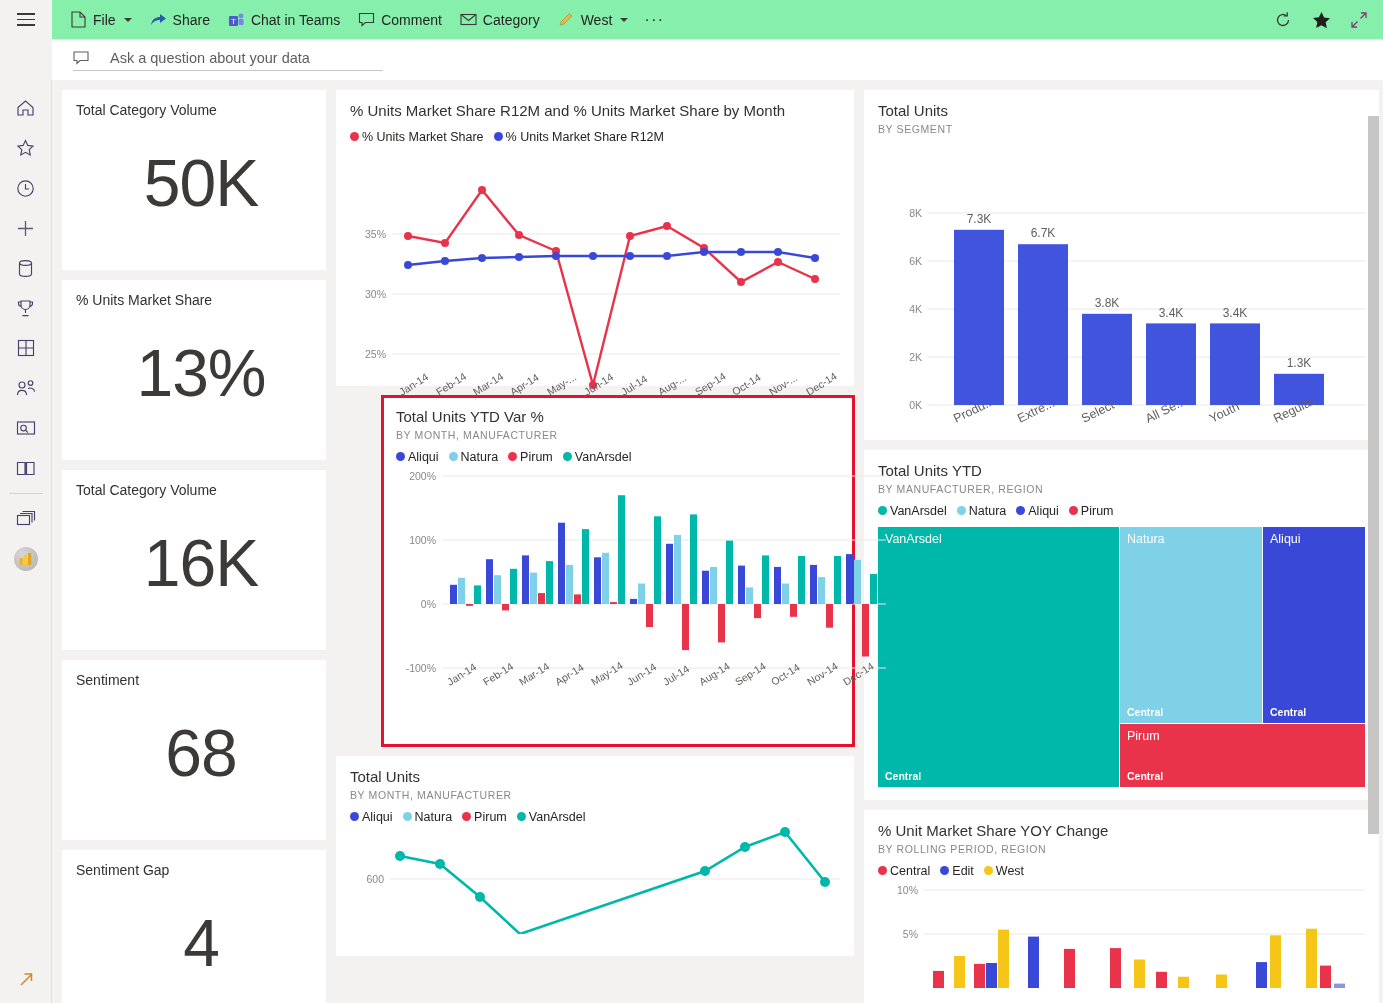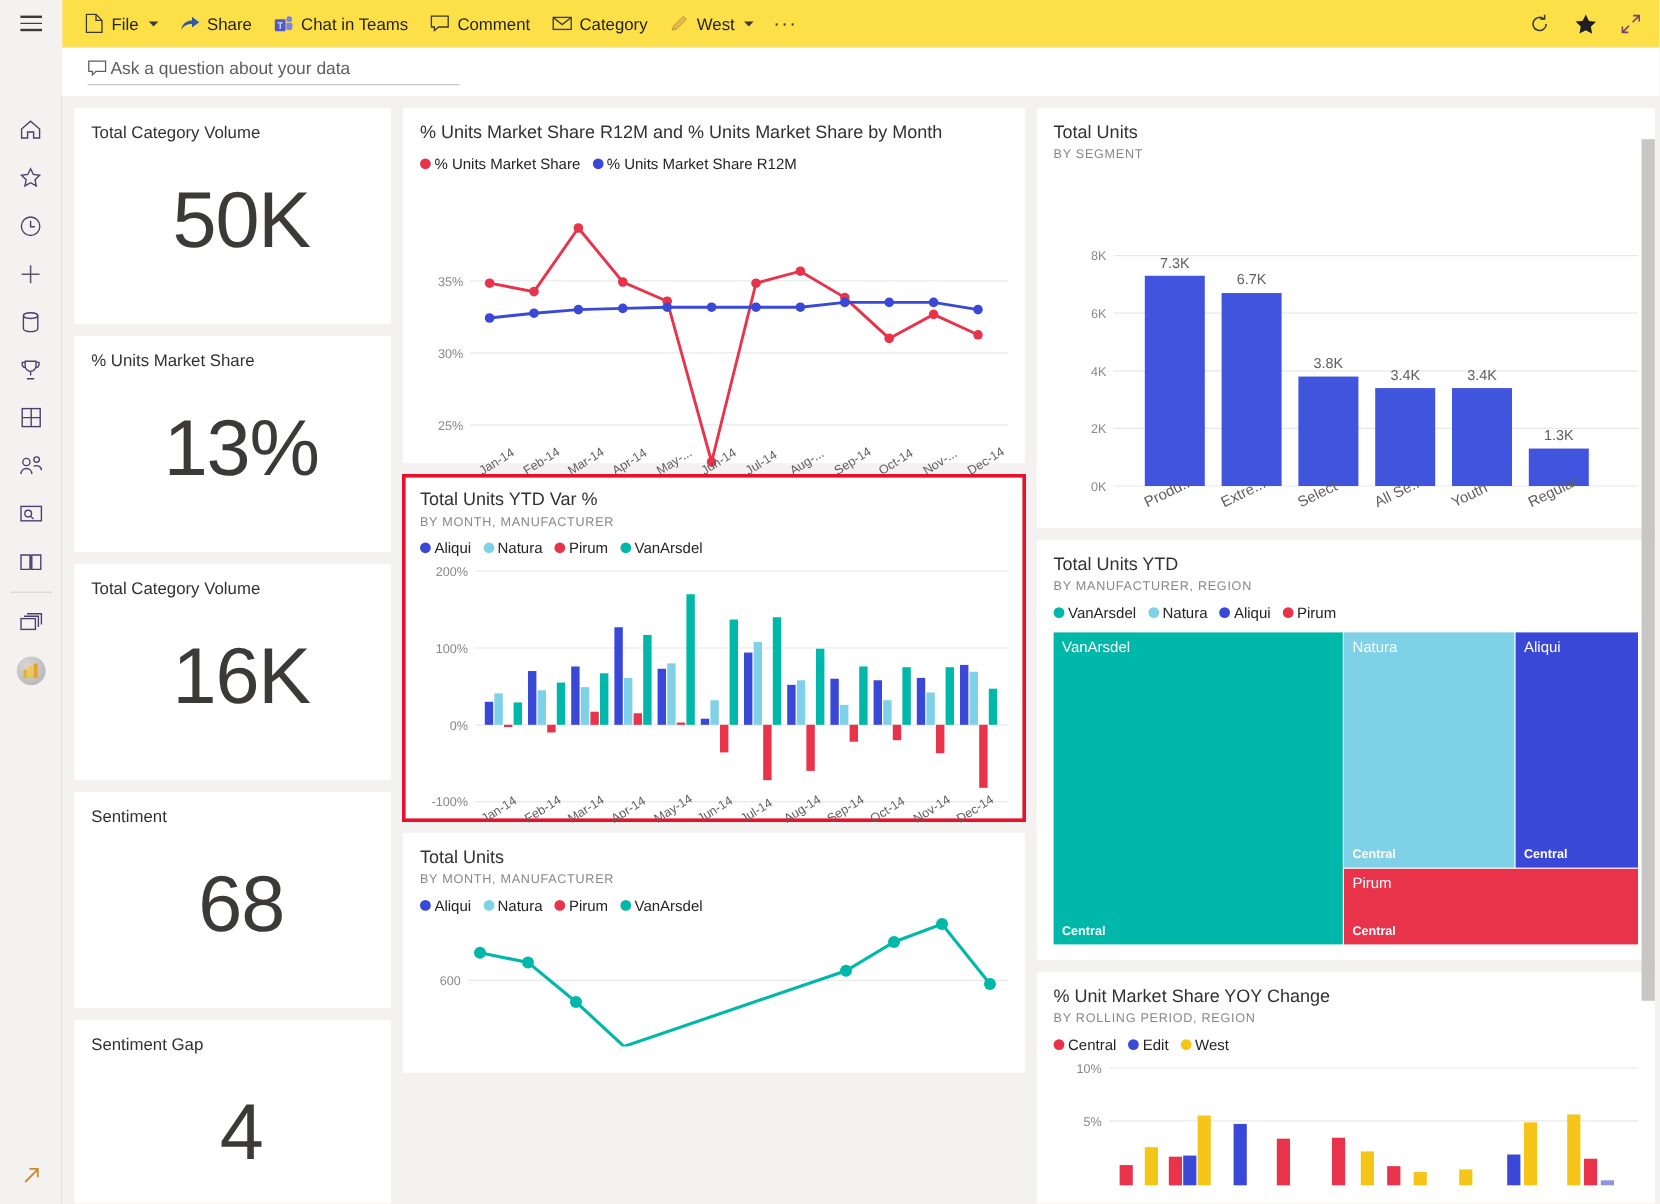--- a/index.html
+++ b/index.html
@@ -5,21 +5,21 @@
   * { box-sizing: border-box; margin: 0; padding: 0; }
   html, body {
     width: 1383px; height: 1003px;
     font-family: "Liberation Sans", sans-serif;
     background: #f3f2f1; overflow: hidden;
   }
   body { display: flex; flex-direction: column; }
 
   
   .topbar {
-    height: 40px; background: #fde047; display: flex; align-items: center;
+    height: 40px; background: #86efac; display: flex; align-items: center;
     border-bottom: 1px solid #e6e6e6; flex: 0 0 40px; position: relative;
   }
   .hamburger-zone {
     width: 52px; height: 40px; display: flex; align-items: center; justify-content: center;
     background: #f3f2f1;
   }
   .hamburger { width: 18px; height: 13px; position: relative; }
   .hamburger i { position: absolute; left: 0; width: 18px; height: 1.6px; background: #3b3a39; }
   .hamburger i:nth-child(1) { top: 0; }
   .hamburger i:nth-child(2) { top: 5.6px; }
@@ -34,21 +34,21 @@
   .chev { width: 0; height: 0; border-left: 4px solid transparent; border-right: 4px solid transparent;
           border-top: 4.5px solid #3b3a39; margin-left: 2px; }
   .ellipsis { font-size: 17px; letter-spacing: 1px; color: #3b3a39; padding: 0 6px; }
 
   .topbar-right { position: absolute; right: 14px; top: 0; height: 40px; display: flex; align-items: center; gap: 18px; }
   .tb-icon { width: 20px; height: 20px; display: flex; align-items: center; justify-content: center; cursor: default; }
 
   
   .qna-row { height: 40px; background: #ffffff; flex: 0 0 40px; display: flex; align-items: center; }
   .qna-spacer { width: 52px; height: 40px; background: #f3f2f1; }
-  .qna-box { margin-left: 21px; display: flex; align-items: flex-start; gap: 3px;
+  .qna-box { margin-left: 21px; display: flex; align-items: center; gap: 21px;
              border-bottom: 1px solid #c8c6c4; width: 310px; padding-bottom: 4px; }
   .qna-text { font-size: 14.5px; color: #605e5c; }
 
   
   .main { flex: 1 1 auto; display: flex; min-height: 0; }
 
   
   .leftnav {
     width: 52px; background: #f3f2f1; border-right: 1px solid #e1dfdd;
     display: flex; flex-direction: column; align-items: center;
@@ -437,21 +437,21 @@
                 <text transform="translate(311,252) rotate(-32)">Aug-...</text>
                 <text transform="translate(348,252) rotate(-32)">Sep-14</text>
                 <text transform="translate(385,252) rotate(-32)">Oct-14</text>
                 <text transform="translate(422,252) rotate(-32)">Nov-...</text>
                 <text transform="translate(459,252) rotate(-32)">Dec-14</text>
               </g>
             </svg>
           </div>
         </div>
 
-        <div class="tile tile-pad highlight" style="height:288px;">
+        <div class="tile tile-pad highlight" style="height:350px;margin-left:46px;">
           <div class="viz-title">Total Units YTD Var %</div>
           <div class="viz-sub">BY MONTH, MANUFACTURER</div>
           <div class="legend">
             <span class="lg">
               <span class="dot" style="background:#3A48D8"></span>
               <span>Aliqui</span>
             </span>
             <span class="lg">
               <span class="dot" style="background:#7FD1E8"></span>
               <span>Natura</span>

